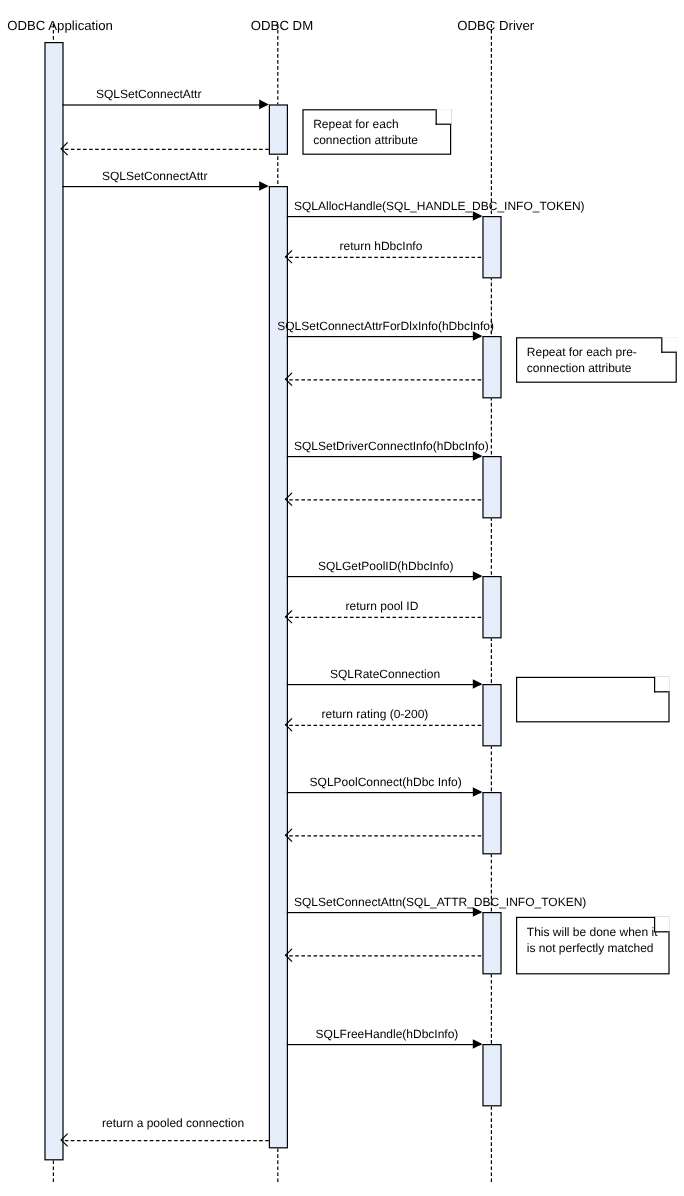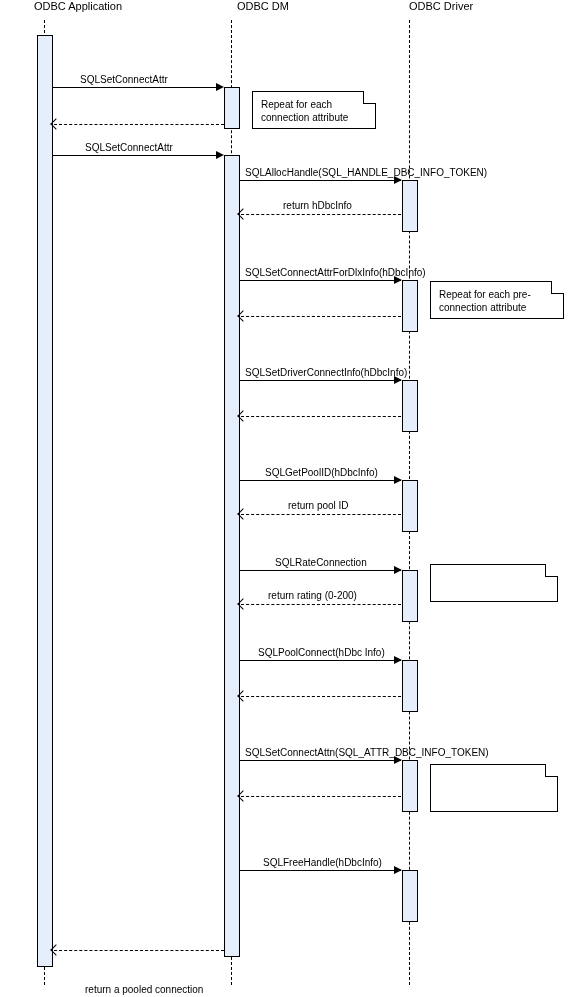--- a/index.html
+++ b/index.html
@@ -8,24 +8,23 @@
     background: #fff;
     font-family: Arial, Helvetica, sans-serif;
     font-size: 11px;
     color: #000;
     width: 570px;
     height: 997px;
     position: relative;
   }
   .lifeline-label {
     position: absolute;
-    top: 0;
+    top: 16px;
     font-size: 11px;
     white-space: nowrap;
-    margin-left: 28px;
   }
   .lifeline-dash {
     position: absolute;
     border-left: 1.5px dashed #000;
     top: 20px;
     height: 965px;
   }
   .activation {
     position: absolute;
     background: #e6eefc;
@@ -148,21 +147,21 @@
 <div class="arrow-head-r" style="left:216px; top:151px"></div>
 
 <div class="msg" style="left:245px; top:167px">SQLAllocHandle(SQL_HANDLE_DBC_INFO_TOKEN)</div>
 <div class="arrow-line" style="left:239px; top:180px; width:162px"></div>
 <div class="arrow-head-r" style="left:394px; top:176px"></div>
 
 <div class="msg" style="left:283px; top:200px">return hDbcInfo</div>
 <div class="arrow-line dashed" style="left:241px; top:214px; width:160px"></div>
 <div class="arrow-head-l open" style="left:239px; top:210px"></div>
 
-<div class="msg" style="left:245px; top:267px">SQLSetConnectAttrForDlxInfo(hDbcInfo)</div>
+<div class="msg" style="left:231px; top:267px">SQLSetConnectAttrForDlxInfo(hDbcInfo)</div>
 <div class="arrow-line" style="left:239px; top:280px; width:162px"></div>
 <div class="arrow-head-r" style="left:394px; top:276px"></div>
 
 <div class="arrow-line dashed" style="left:241px; top:316px; width:160px"></div>
 <div class="arrow-head-l open" style="left:239px; top:312px"></div>
 
 <div class="note" style="left:430px; top:281px; width:134px; height:38px"><div class="fold"></div><span>Repeat for each pre- connection attribute</span></div>
 
 <div class="msg" style="left:245px; top:367px">SQLSetDriverConnectInfo(hDbcInfo)</div>
 <div class="arrow-line" style="left:239px; top:380px; width:162px"></div>
@@ -196,21 +195,21 @@
 <div class="arrow-line dashed" style="left:241px; top:696px; width:160px"></div>
 <div class="arrow-head-l open" style="left:239px; top:692px"></div>
 
 <div class="msg" style="left:245px; top:747px">SQLSetConnectAttn(SQL_ATTR_DBC_INFO_TOKEN)</div>
 <div class="arrow-line" style="left:239px; top:760px; width:162px"></div>
 <div class="arrow-head-r" style="left:394px; top:756px"></div>
 
 <div class="arrow-line dashed" style="left:241px; top:796px; width:160px"></div>
 <div class="arrow-head-l open" style="left:239px; top:792px"></div>
 
-<div class="note" style="left:430px; top:764px; width:128px; height:48px"><div class="fold"></div></div>
+<div class="note" style="left:430px; top:764px; width:128px; height:48px"><div class="fold"></div><span>This will be done when it is not perfectly matched</span></div>
 
 <div class="msg" style="left:263px; top:857px">SQLFreeHandle(hDbcInfo)</div>
 <div class="arrow-line" style="left:239px; top:870px; width:162px"></div>
 <div class="arrow-head-r" style="left:394px; top:866px"></div>
 
-<div class="msg" style="left:85px; top:984px">return a pooled connection</div>
+<div class="msg" style="left:85px; top:931px">return a pooled connection</div>
 <div class="arrow-line dashed" style="left:54px; top:950px; width:170px"></div>
 <div class="arrow-head-l open" style="left:52px; top:946px"></div>
 
 </body></html>

